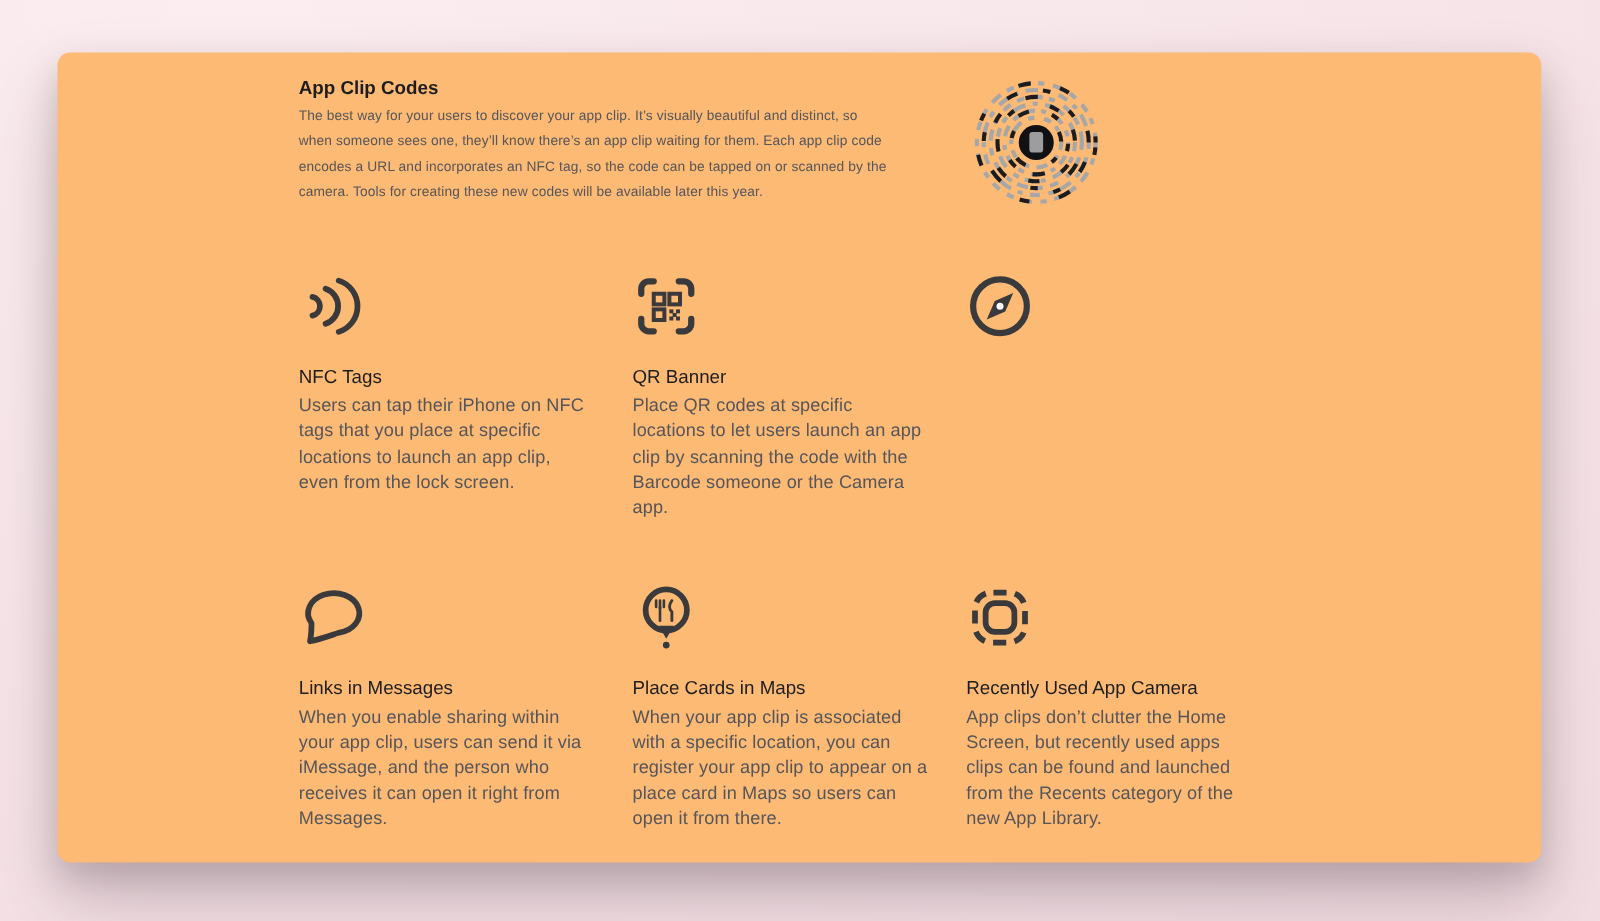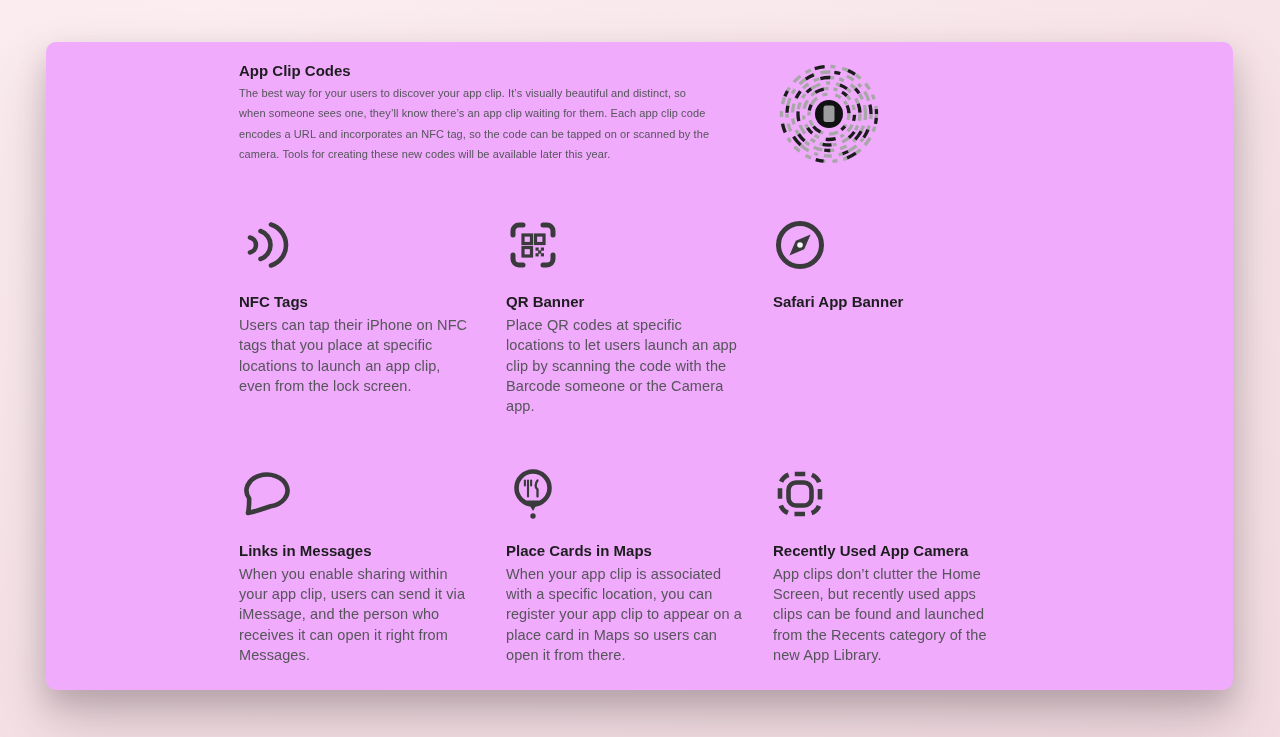--- a/index.html
+++ b/index.html
@@ -7,21 +7,21 @@
   body {
     font-family: "Liberation Sans", "DejaVu Sans", sans-serif;
     background:
       radial-gradient(130% 130% at 15% 0%, #fbedf0 0%, #f7e5e9 55%, #f3dee3 100%);
     position: relative;
   }
   .card {
     position: absolute;
     left: 46px; top: 42px;
     width: 1187px; height: 648px;
-    background: #f0abfc;
+    background: #fdba74;
     border-radius: 10px;
     box-shadow:
       0 14px 28px rgba(105, 85, 95, 0.30),
       0 36px 64px rgba(105, 85, 95, 0.24);
   }
   .content {
     position: absolute;
     left: 193px; top: 18px;
     width: 950px;
   }
@@ -40,21 +40,21 @@
   .grid {
     display: grid;
     grid-template-columns: repeat(3, 236px);
     column-gap: 31px;
     row-gap: 50px;
     margin-top: 54px;
   }
   .icon-wrap { height: 57px; margin-bottom: 17px; }
   .icon-wrap svg { overflow: visible; }
   .cell-title {
-    font-size: 15px; font-weight: 700; color: #1d1d1f;
+    font-size: 15px; font-weight: 400; color: #1d1d1f;
     line-height: 20px; margin-bottom: 3px;
   }
   .cell-desc {
     font-size: 14.5px; color: #55555a; line-height: 20.3px;
     letter-spacing: 0.1px;
   }
   .glyph { stroke: #3a3a3c; fill: none; }
   .glyph-fill { fill: #3a3a3c; stroke: none; }
 </style>
 </head>
@@ -134,21 +134,20 @@
       </div>
 
       <div class="cell">
         <div class="icon-wrap">
           <svg width="54" height="54" viewBox="0 0 54 54">
             <circle class="glyph" cx="27" cy="27" r="21.5" stroke-width="5"></circle>
             <polygon class="glyph-fill" points="37.6,16.4 31.2,31.2 16.4,37.6 22.8,22.8"></polygon>
             <circle cx="27" cy="27" r="2.8" fill="#fbfbfc"></circle>
           </svg>
         </div>
-        <div class="cell-title">Safari App Banner</div>
       </div>
 
       <div class="cell">
         <div class="icon-wrap">
           <svg width="56" height="54" viewBox="0 0 56 54">
             <path class="glyph" stroke-width="4.6" stroke-linejoin="round" d="M9 46 C10 41.5 10.2 36.5 10.2 31.5 A20.5 16 0 1 1 31.6 39.3 C25.5 41.3 16.5 44.6 9 46 Z"></path>
           </svg>
         </div>
         <div class="cell-title">Links in Messages</div>
         <div class="cell-desc">When you enable sharing within your app clip, users can send it via iMessage, and the person who receives it can open it right from Messages.</div>

